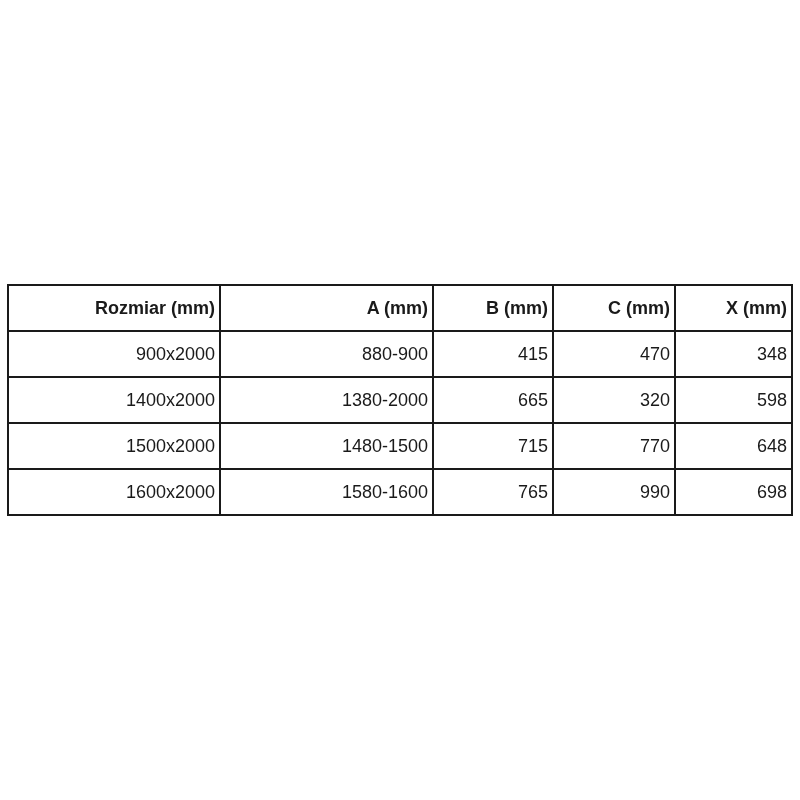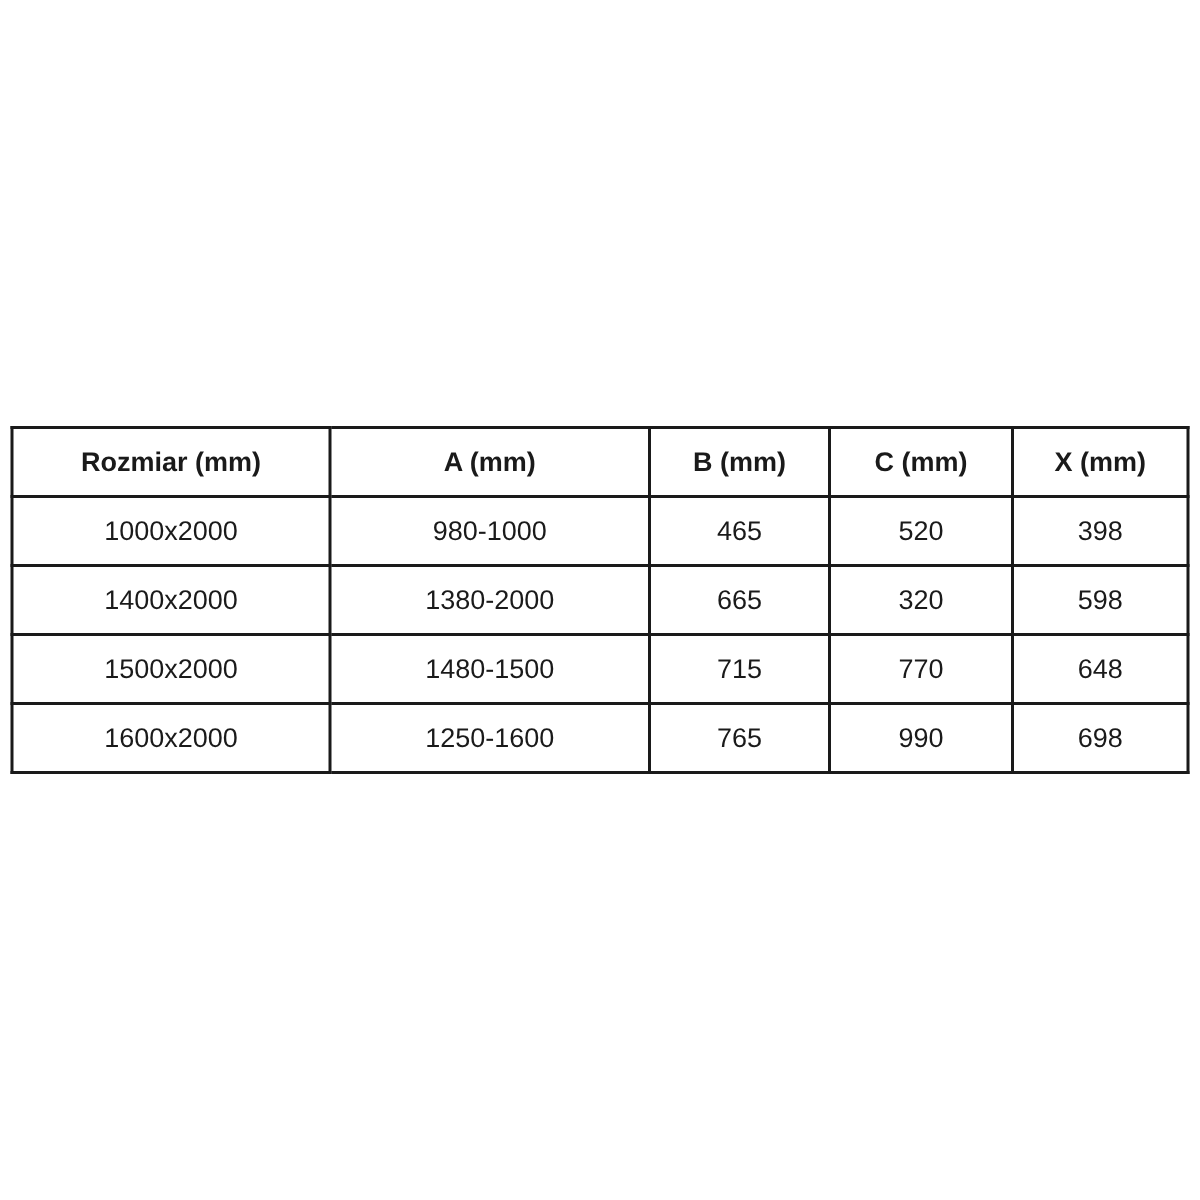--- a/index.html
+++ b/index.html
@@ -18,21 +18,21 @@
   }
   table.spec-table {
     border-collapse: collapse;
     table-layout: fixed;
     width: 784px;
     background: #ffffff;
   }
   table.spec-table th,
   table.spec-table td {
     border: 2px solid #1a1a1a;
-    text-align: center;
+    text-align: right;
     vertical-align: middle;
     height: 44px;            
     padding: 0 4px;
     font-size: 18px;
     line-height: 1;
     white-space: nowrap;
     overflow: hidden;
   }
   table.spec-table th {
     font-weight: bold;
@@ -57,28 +57,28 @@
   <thead>
     <tr>
       <th>Rozmiar (mm)</th>
       <th>A (mm)</th>
       <th>B (mm)</th>
       <th>C (mm)</th>
       <th>X (mm)</th>
     </tr>
   </thead>
   <tbody>
+  <tr>
+    <td>900x2000</td>
+    <td>880-900</td>
+    <td>415</td>
+    <td>470</td>
+    <td>348</td>
+  </tr>
 
-  <tr>
-    <td>1000x2000</td>
-    <td>980-1000</td>
-    <td>465</td>
-    <td>520</td>
-    <td>398</td>
-  </tr>
 
 
 
 
   <tr>
     <td>1400x2000</td>
     <td>1380-2000</td>
     <td>665</td>
     <td>320</td>
     <td>598</td>
@@ -87,19 +87,19 @@
   <tr>
     <td>1500x2000</td>
     <td>1480-1500</td>
     <td>715</td>
     <td>770</td>
     <td>648</td>
   </tr>
 
   <tr>
     <td>1600x2000</td>
-    <td>1250-1600</td>
+    <td>1580-1600</td>
     <td>765</td>
     <td>990</td>
     <td>698</td>
   </tr>
 </tbody>
 </table>
 
 </body></html>

